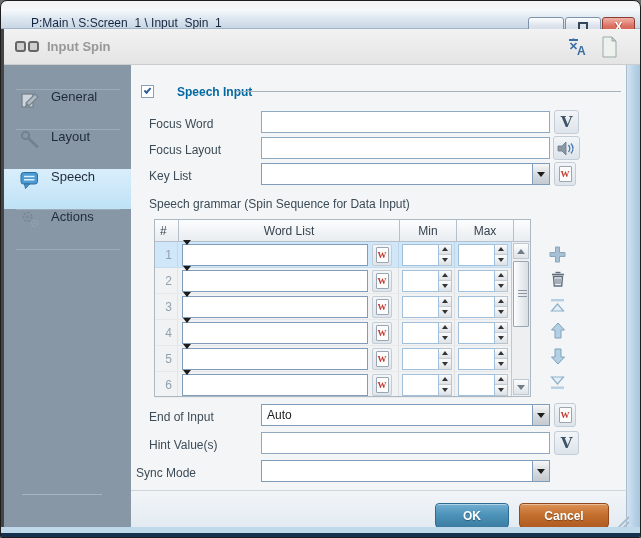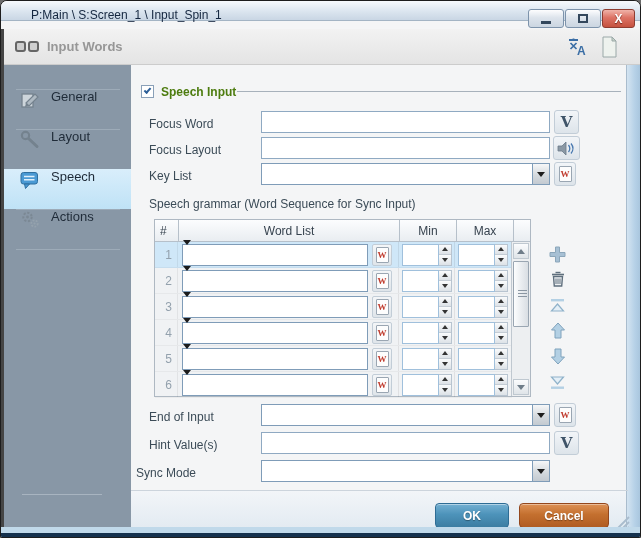--- a/index.html
+++ b/index.html
@@ -3,21 +3,21 @@
 <meta charset="utf-8">
 <style>
   html,body{margin:0;padding:0;background:#6b6b6b;}
   *{box-sizing:border-box;}
   .window{
     position:relative;width:641px;height:538px;
     background:#f4f5f6;border:1px solid #1d1d1d;border-radius:7px 7px 2px 2px;
     overflow:hidden;font-family:"Liberation Sans",sans-serif;font-size:12px;color:#222;
   }
   
-  .titlebar{position:absolute;left:0;top:0;right:0;height:20px;
+  .titlebar{position:absolute;left:0;top:8px;right:0;height:20px;
     background:linear-gradient(#f7fafd,#dbe5ef 55%,#c9d6e4);border-bottom:1px solid #a3b4c4;padding-left:27px;}
   .title-text{position:absolute;left:30px;top:7px;color:#14263f;}
   .winbtn{position:absolute;top:8px;height:19px;border:1px solid #7d93ab;border-radius:3px;
     background:linear-gradient(#fdfdfe,#dde4ec 45%,#cbd6e1);cursor:default;}
   .winbtn .glyph-wrap{position:absolute;left:0;right:0;top:0;bottom:0;display:flex;align-items:center;justify-content:center;}
   #btnMin{left:527px;width:36px}
   #btnMax{left:564px;width:36px}
   #btnClose{left:601px;width:33px;background:linear-gradient(#f0b3a9,#dd7365 45%,#c5523f);border-color:#8e3c30}
   .min-glyph{width:10px;height:3px;background:#33475c;margin-top:8px;}
   .max-glyph{width:10px;height:9px;border:2px solid #33475c;background:transparent;}
@@ -133,21 +133,21 @@
           <span class="x-glyph">X</span>
         </div>
     </div>
   </div>
 
   <div class="headerbar">
     <span class="spin-icon">
         <span></span>
         <span></span>
       </span>
-    <span class="header-title">Input Words</span>
+    <span class="header-title">Input Spin</span>
     <div class="hdr-btn" id="btnTranslate">
       <svg width="22" height="22" viewBox="0 0 22 22">
         <path d="M3 4 h9" stroke="#3b6ea5" stroke-width="1.8" fill="none"></path>
         <path d="M7.5 2.5 v2.5" stroke="#3b6ea5" stroke-width="1.8" fill="none"></path>
         <path d="M4.5 7 L10.5 13 M10.5 7 L4.5 13" stroke="#3b6ea5" stroke-width="1.7" fill="none"></path>
         <text x="11" y="19" font-size="12" font-weight="bold" fill="#3b6ea5" font-family="Liberation Sans,sans-serif">A</text>
       </svg>
     </div>
     <div class="hdr-btn" id="btnDoc">
       <svg width="18" height="22" viewBox="0 0 18 22">
@@ -205,21 +205,21 @@
       </span>
       <span class="s-label">Actions</span>
     </div>
     <div class="side-sep" style="top:184px"></div>
     <div class="side-bottom-sep"></div>
   </div>
 
   <div class="checkbox" style="left:140px;top:84px">
     <span class="checkmark"></span>
   </div>
-  <span class="lbl" style="left:160px;top:84px;color:#4d7c0f;font-weight:bold">Speech Input</span>
+  <span class="lbl" style="left:176px;top:84px;color:#0369a1;font-weight:bold">Speech Input</span>
   <div class="sect-line" style="left:236px;top:90px;width:384px"></div>
 
   <span class="lbl" style="left:148px;top:116px">Focus Word</span>
   <input class="txt" style="left: 260px; top: 110px; width: 289px;" readonly="" value="">
   <div class="sqbtn" style="left:553px;top:109px;width:25px;height:24px">
     <span class="v-letter">V</span>
   </div>
 
   <span class="lbl" style="left:148px;top:142px">Focus Layout</span>
   <input class="txt" style="left: 260px; top: 136px; width: 289px;" readonly="" value="">
@@ -237,21 +237,21 @@
     <span class="cbtn">
         <span class="tri-dn"></span>
       </span>
   </div>
   <div class="sqbtn" style="left:553px;top:161px;width:22px;height:24px">
     <span class="w-icon">
         <span class="w-letter">W</span>
       </span>
   </div>
 
-  <span class="lbl" style="left:148px;top:196px">Speech grammar (Word Sequence for Sync Input)</span>
+  <span class="lbl" style="left:148px;top:196px">Speech grammar (Spin Sequence for Data Input)</span>
 
   <div class="gtable">
     <div class="ghead">
       <div class="gh first" style="width:24px">#</div>
       <div class="gh" style="width:221px">Word List</div>
       <div class="gh" style="width:57px">Min</div>
       <div class="gh" style="width:57px">Max</div>
       <div class="gh" style="width:16px"></div>
     </div>
     <div class="gbody">
@@ -538,20 +538,21 @@
   </div>
   <div class="act" style="left:546px;top:371px">
     <svg width="17" height="15" viewBox="0 0 17 15">
       <path d="M2.5 2 L8.5 9 L14.5 2 Z" fill="#e4eff7" stroke="#8fb2ca" stroke-width="1.2"></path>
       <rect x="2" y="11.5" width="13" height="2.4" fill="#b3d0e4"></rect>
     </svg>
   </div>
 
   <span class="lbl" style="left:148px;top:409px">End of Input</span>
   <div class="combo" style="left:260px;top:403px;width:289px">
+    <span class="cval">Auto</span>
     <span class="cbtn">
         <span class="tri-dn"></span>
       </span>
   </div>
   <div class="sqbtn" style="left:553px;top:402px;width:22px;height:24px">
     <span class="w-icon">
         <span class="w-letter">W</span>
       </span>
   </div>
 

